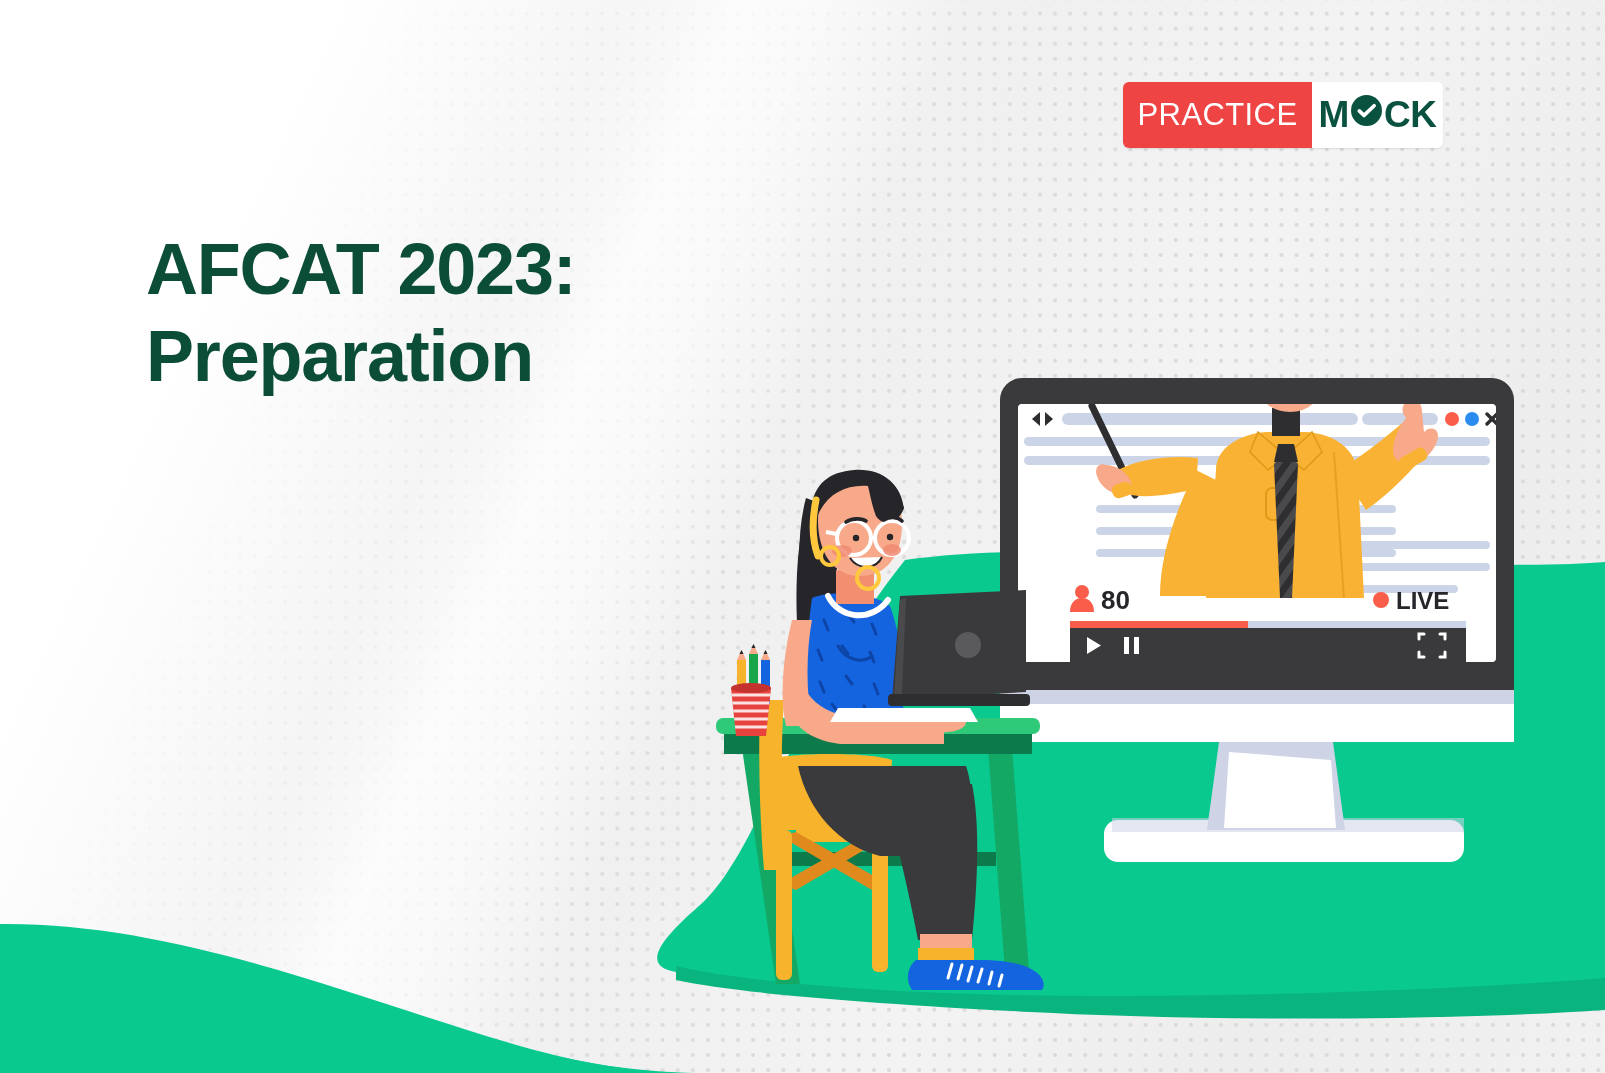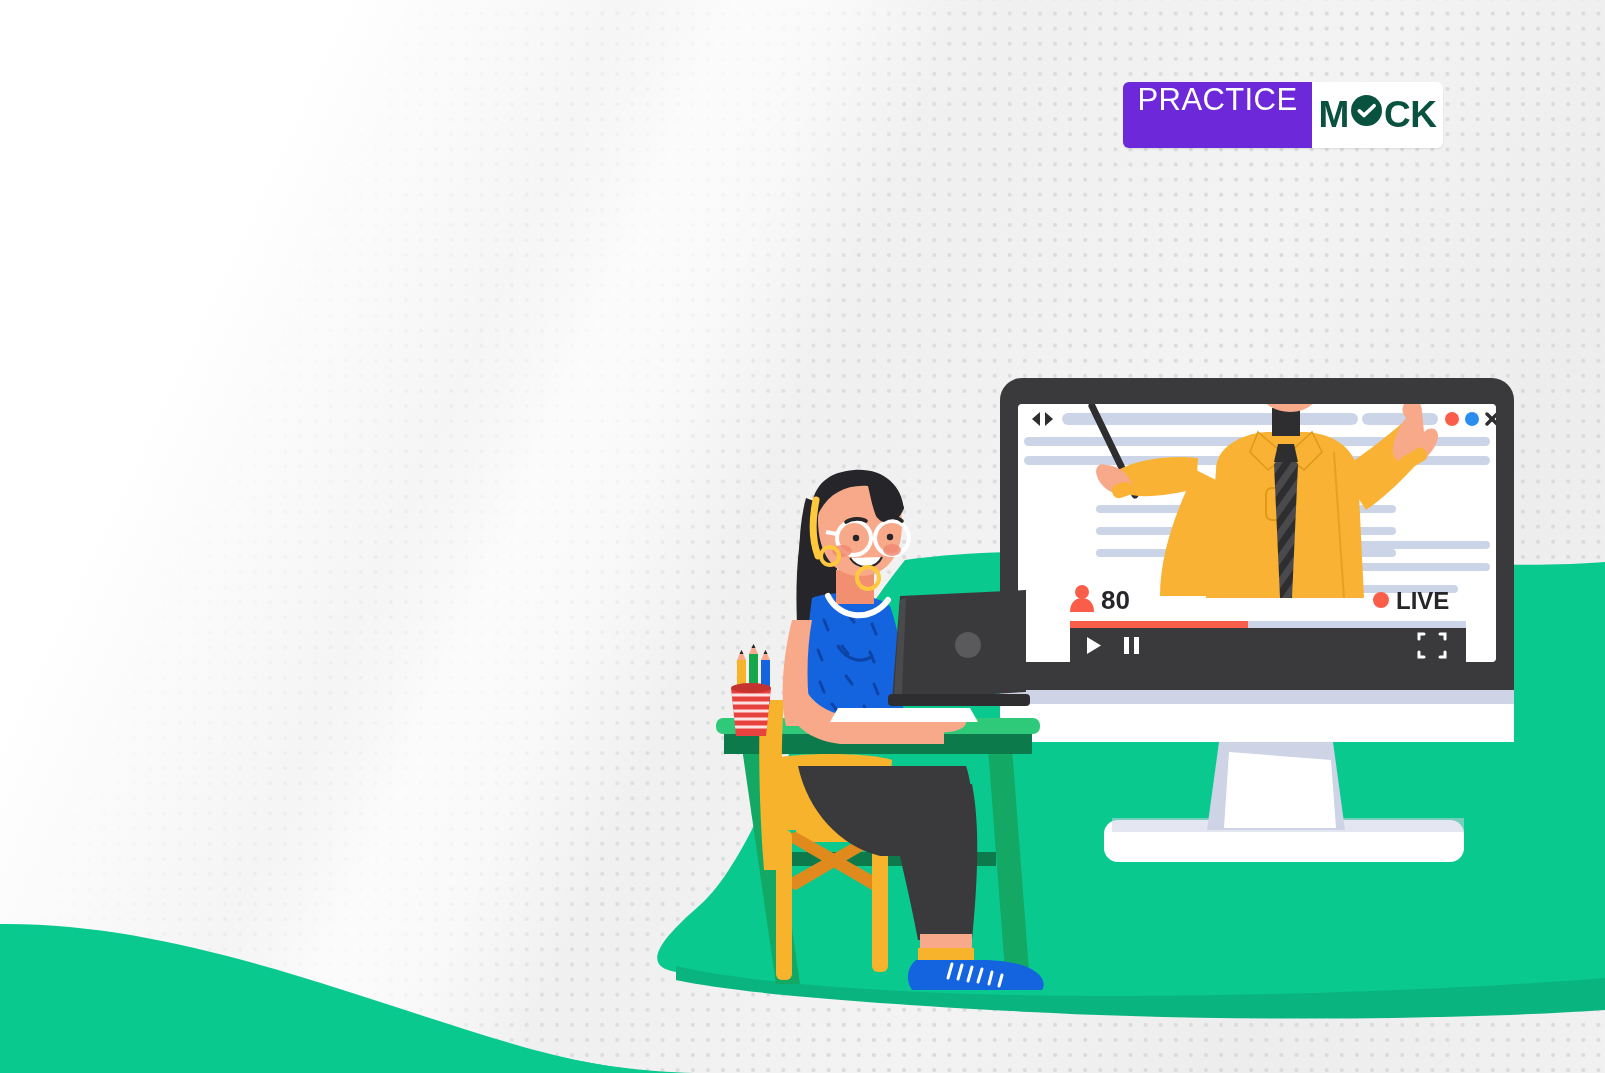--- a/index.html
+++ b/index.html
@@ -48,22 +48,22 @@
   
   .logo {
     position: absolute; left: 1123px; top: 82px;
     width: 320px; height: 66px;
     display: flex; align-items: stretch;
     border-radius: 6px; overflow: hidden;
     box-shadow: 0 1px 2px rgba(0,0,0,.10);
   }
   .logo-left {
     flex: 0 0 189px;
-    background: #6d28d9;
-    display: flex; align-items: flex-start; justify-content: center;
+    background: #ef4444;
+    display: flex; align-items: center; justify-content: center;
   }
   .logo-left span {
     color: #ffffff; font-size: 31px; font-weight: 500;
     letter-spacing: .4px;
   }
   .logo-right {
     flex: 1; background: #ffffff;
     display: flex; align-items: center; justify-content: center;
     gap: 0px;
   }
@@ -115,20 +115,22 @@
             <circle cx="16" cy="16" r="15" fill="#0a5240"></circle>
             <path d="M9 16.4 l4.6 4.4 L23.4 11.4" fill="none" stroke="#ffffff" stroke-width="3.6" stroke-linecap="round" stroke-linejoin="round"></path>
           </svg>
         </span>
         <span>CK</span>
       </div>
     </div>
   </div>
 
   <div class="headline">
+    <span class="l">AFCAT 2023:</span>
+    <span class="l">Preparation</span>
   </div>
 
   <svg class="illo" viewBox="0 0 1605 1073">
 
     <defs>
       <pattern id="dots-sm" width="15" height="15" patternUnits="userSpaceOnUse">
         <circle cx="4" cy="4" r="2.1" fill="#d8d9d9"></circle>
       </pattern>
       <pattern id="tie-stripes" width="14" height="14" patternUnits="userSpaceOnUse" patternTransform="rotate(35)">
         <rect width="14" height="14" fill="#4a4a4d"></rect>

